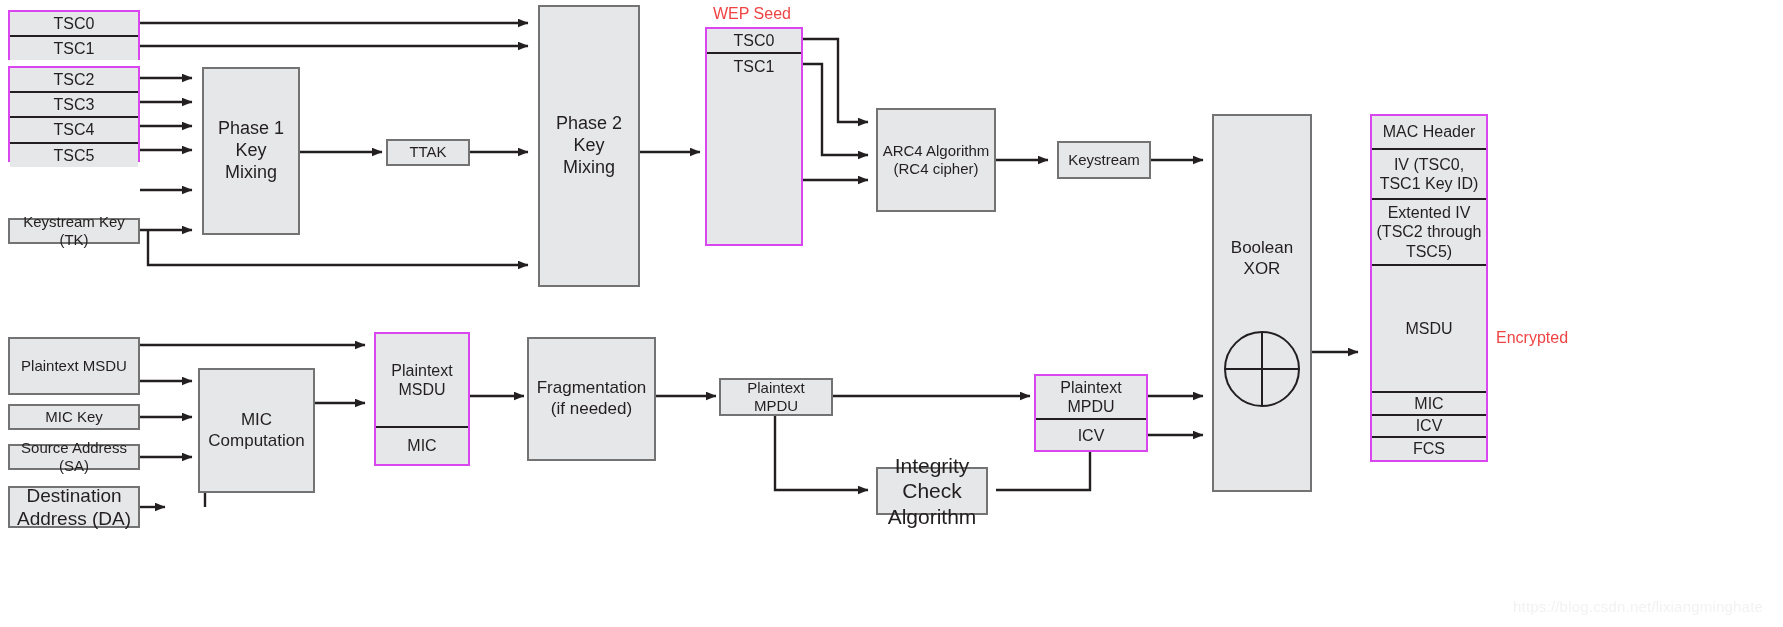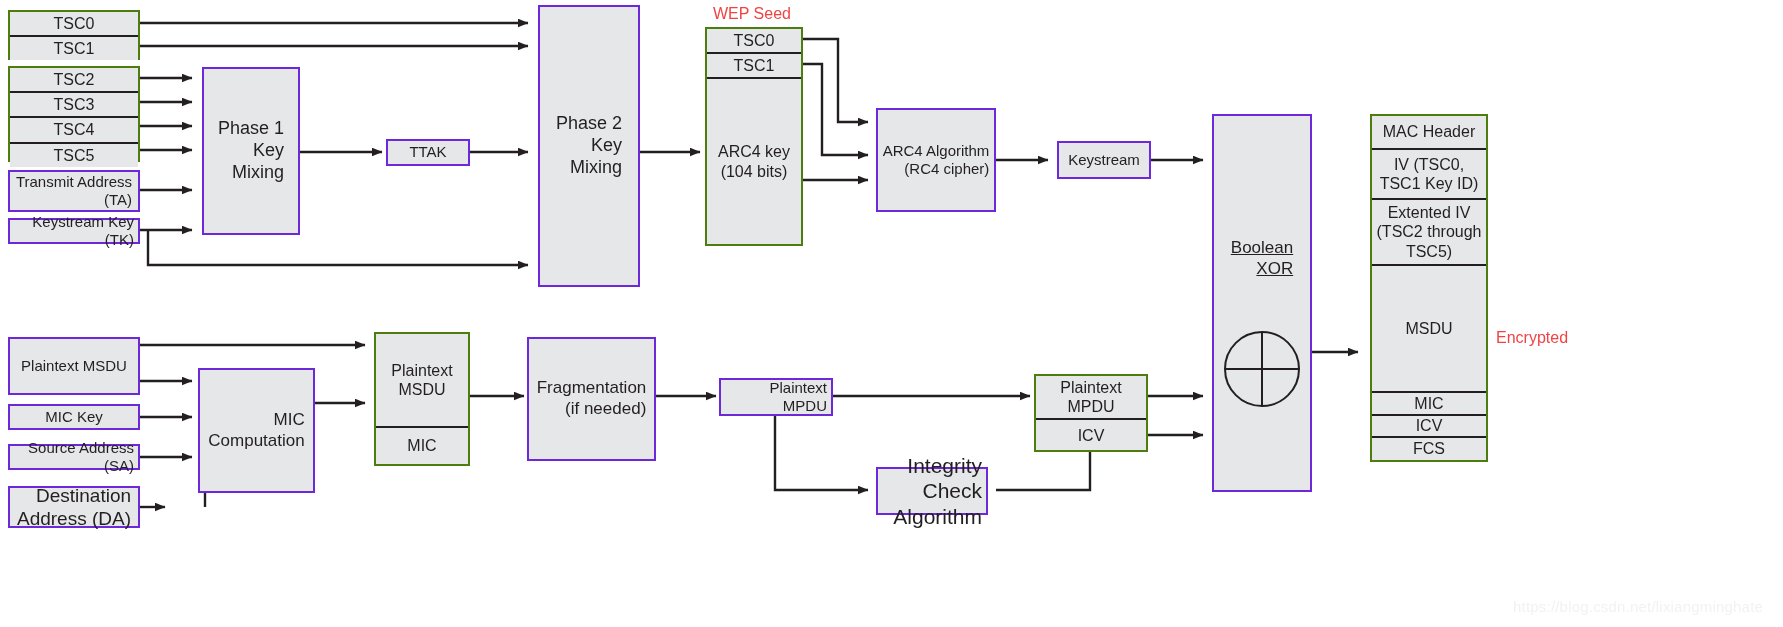--- a/index.html
+++ b/index.html
@@ -12,34 +12,34 @@
     position: relative;
     width: 1783px;
     height: 627px;
     background: #ffffff;
     overflow: hidden;
   }
   
   .box {
     position: absolute;
     background: #e6e7e8;
-    border: 2px solid #6d28d9;
+    border: 2px solid #737373;
     display: flex;
     align-items: center;
     justify-content: center;
-    text-align: right;
+    text-align: center;
     color: #231f20;
     font-size: 16px;
     line-height: 1.22;
     padding: 2px 4px;
     white-space: pre-line;
   }
   .stack {
     position: absolute;
-    border: 2px solid #4d7c0f;
+    border: 2px solid #d946ef;
     background: #e6e7e8;
     display: flex;
     flex-direction: column;
   }
   .stack > .cell {
     background: #e6e7e8;
     color: #231f20;
     display: flex;
     align-items: center;
     justify-content: center;
@@ -163,50 +163,46 @@
     <div class="cell" style="flex:1">TSC1</div>
   </div>
 
   <div class="stack" style="left:8px; top:66px; width:132px; height:96px;">
     <div class="cell" style="flex:1">TSC2</div>
     <div class="cell" style="flex:1">TSC3</div>
     <div class="cell" style="flex:1">TSC4</div>
     <div class="cell" style="flex:1">TSC5</div>
   </div>
 
-  <div class="box" style="left:8px; top:170px; width:132px; height:42px; font-size:15px;">Transmit Address
-(TA)</div>
 
   <div class="box" style="left:8px; top:218px; width:132px; height:26px; font-size:15px;">Keystream Key (TK)</div>
 
   <div class="box" style="left:202px; top:67px; width:98px; height:168px; font-size:18px;">Phase 1
 Key
 Mixing</div>
 
   <div class="box" style="left:386px; top:139px; width:84px; height:27px; font-size:15px;">TTAK</div>
 
   <div class="box" style="left:538px; top:5px; width:102px; height:282px; font-size:18px;">Phase 2
 Key
 Mixing</div>
 
   <div class="plainlabel" style="left:702px; top:5px; width:100px;">WEP Seed</div>
 
   <div class="stack" style="left:705px; top:27px; width:98px; height:219px;">
     <div class="cell" style="height:25px">TSC0</div>
     <div class="cell" style="height:25px">TSC1</div>
-    <div class="cell" style="flex:1">ARC4 key
-(104 bits)</div>
   </div>
 
   <div class="box" style="left:876px; top:108px; width:120px; height:104px; font-size:15px;">ARC4 Algorithm
 (RC4 cipher)</div>
 
   <div class="box" style="left:1057px; top:141px; width:94px; height:38px; font-size:15px;">Keystream</div>
 
-  <div class="box" style="left:1212px; top:114px; width:100px; height:378px; align-items:flex-start; padding-top:122px; font-size:17px;text-decoration:underline;">
+  <div class="box" style="left:1212px; top:114px; width:100px; height:378px; align-items:flex-start; padding-top:122px; font-size:17px;">
     <span style="white-space:pre-line;">Boolean
 XOR</span>
   </div>
   <div class="xor-circle" style="left:1224px; top:331px; width:76px; height:76px;"></div>
 
   <div class="stack" style="left:1370px; top:114px; width:118px; height:348px;">
     <div class="cell" style="height:34px">MAC Header</div>
     <div class="cell" style="height:50px" style2="">IV (TSC0,
 TSC1 Key ID)</div>
     <div class="cell" style="height:66px">Extented IV

